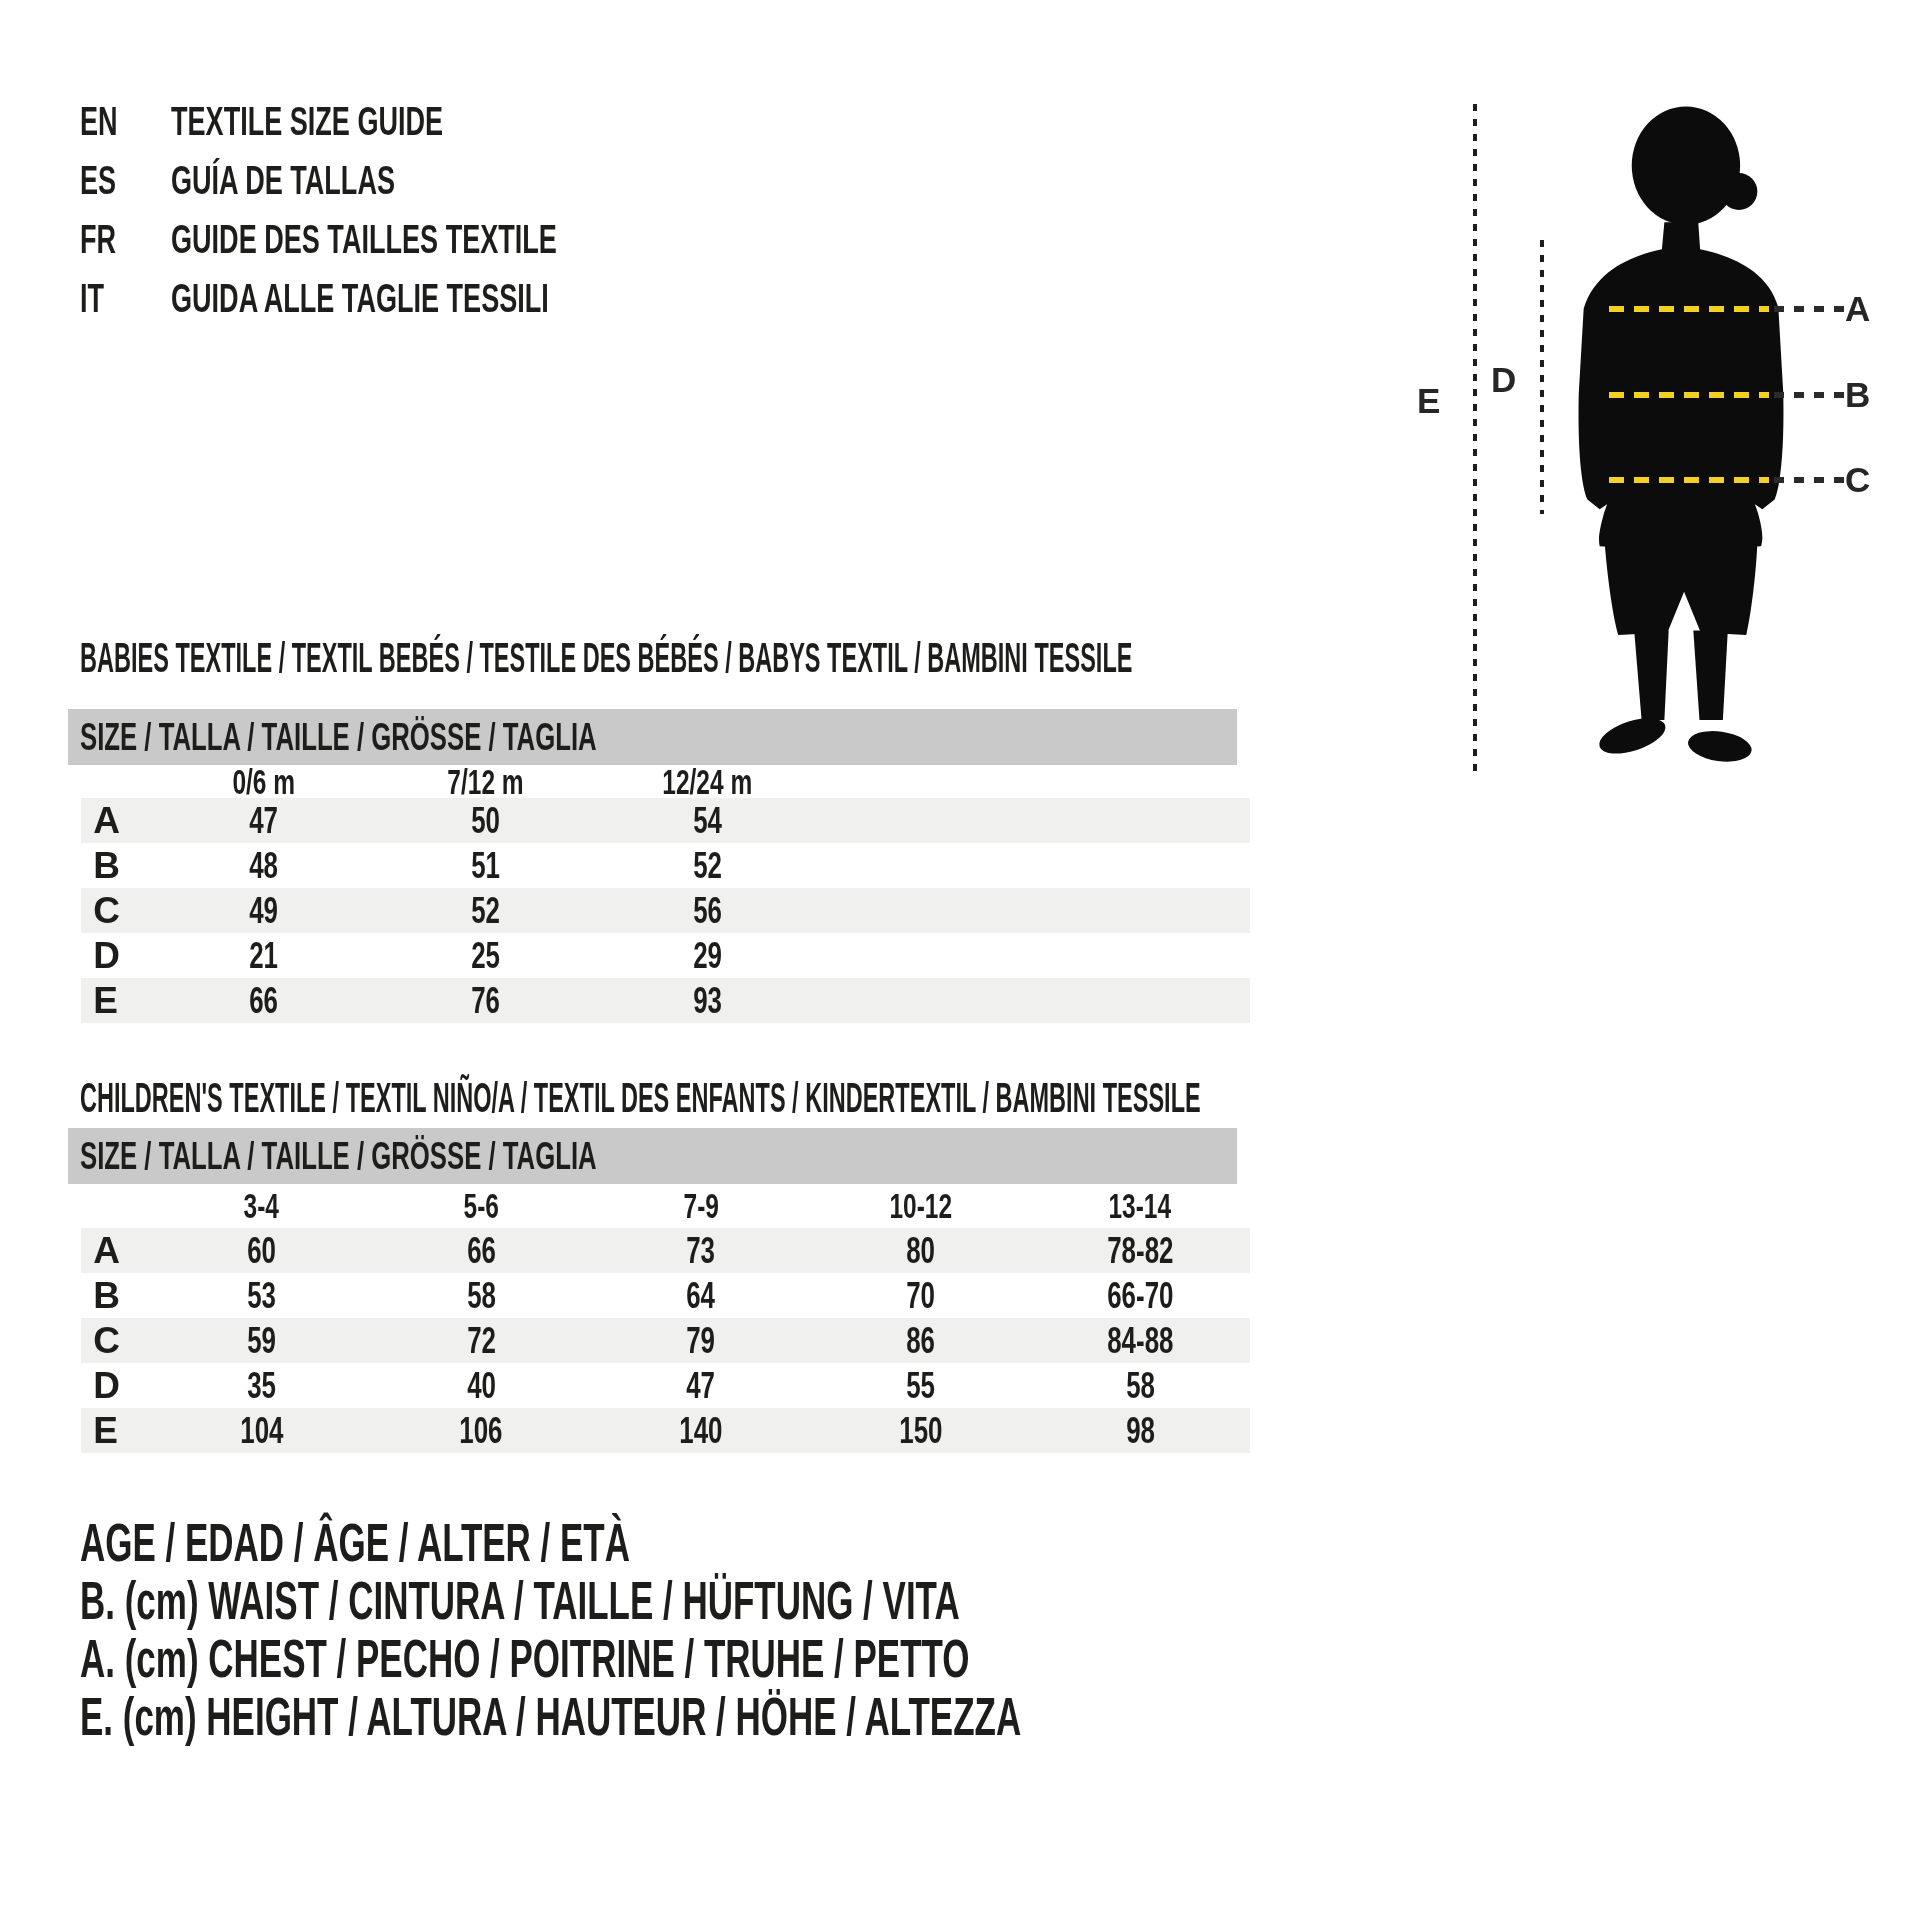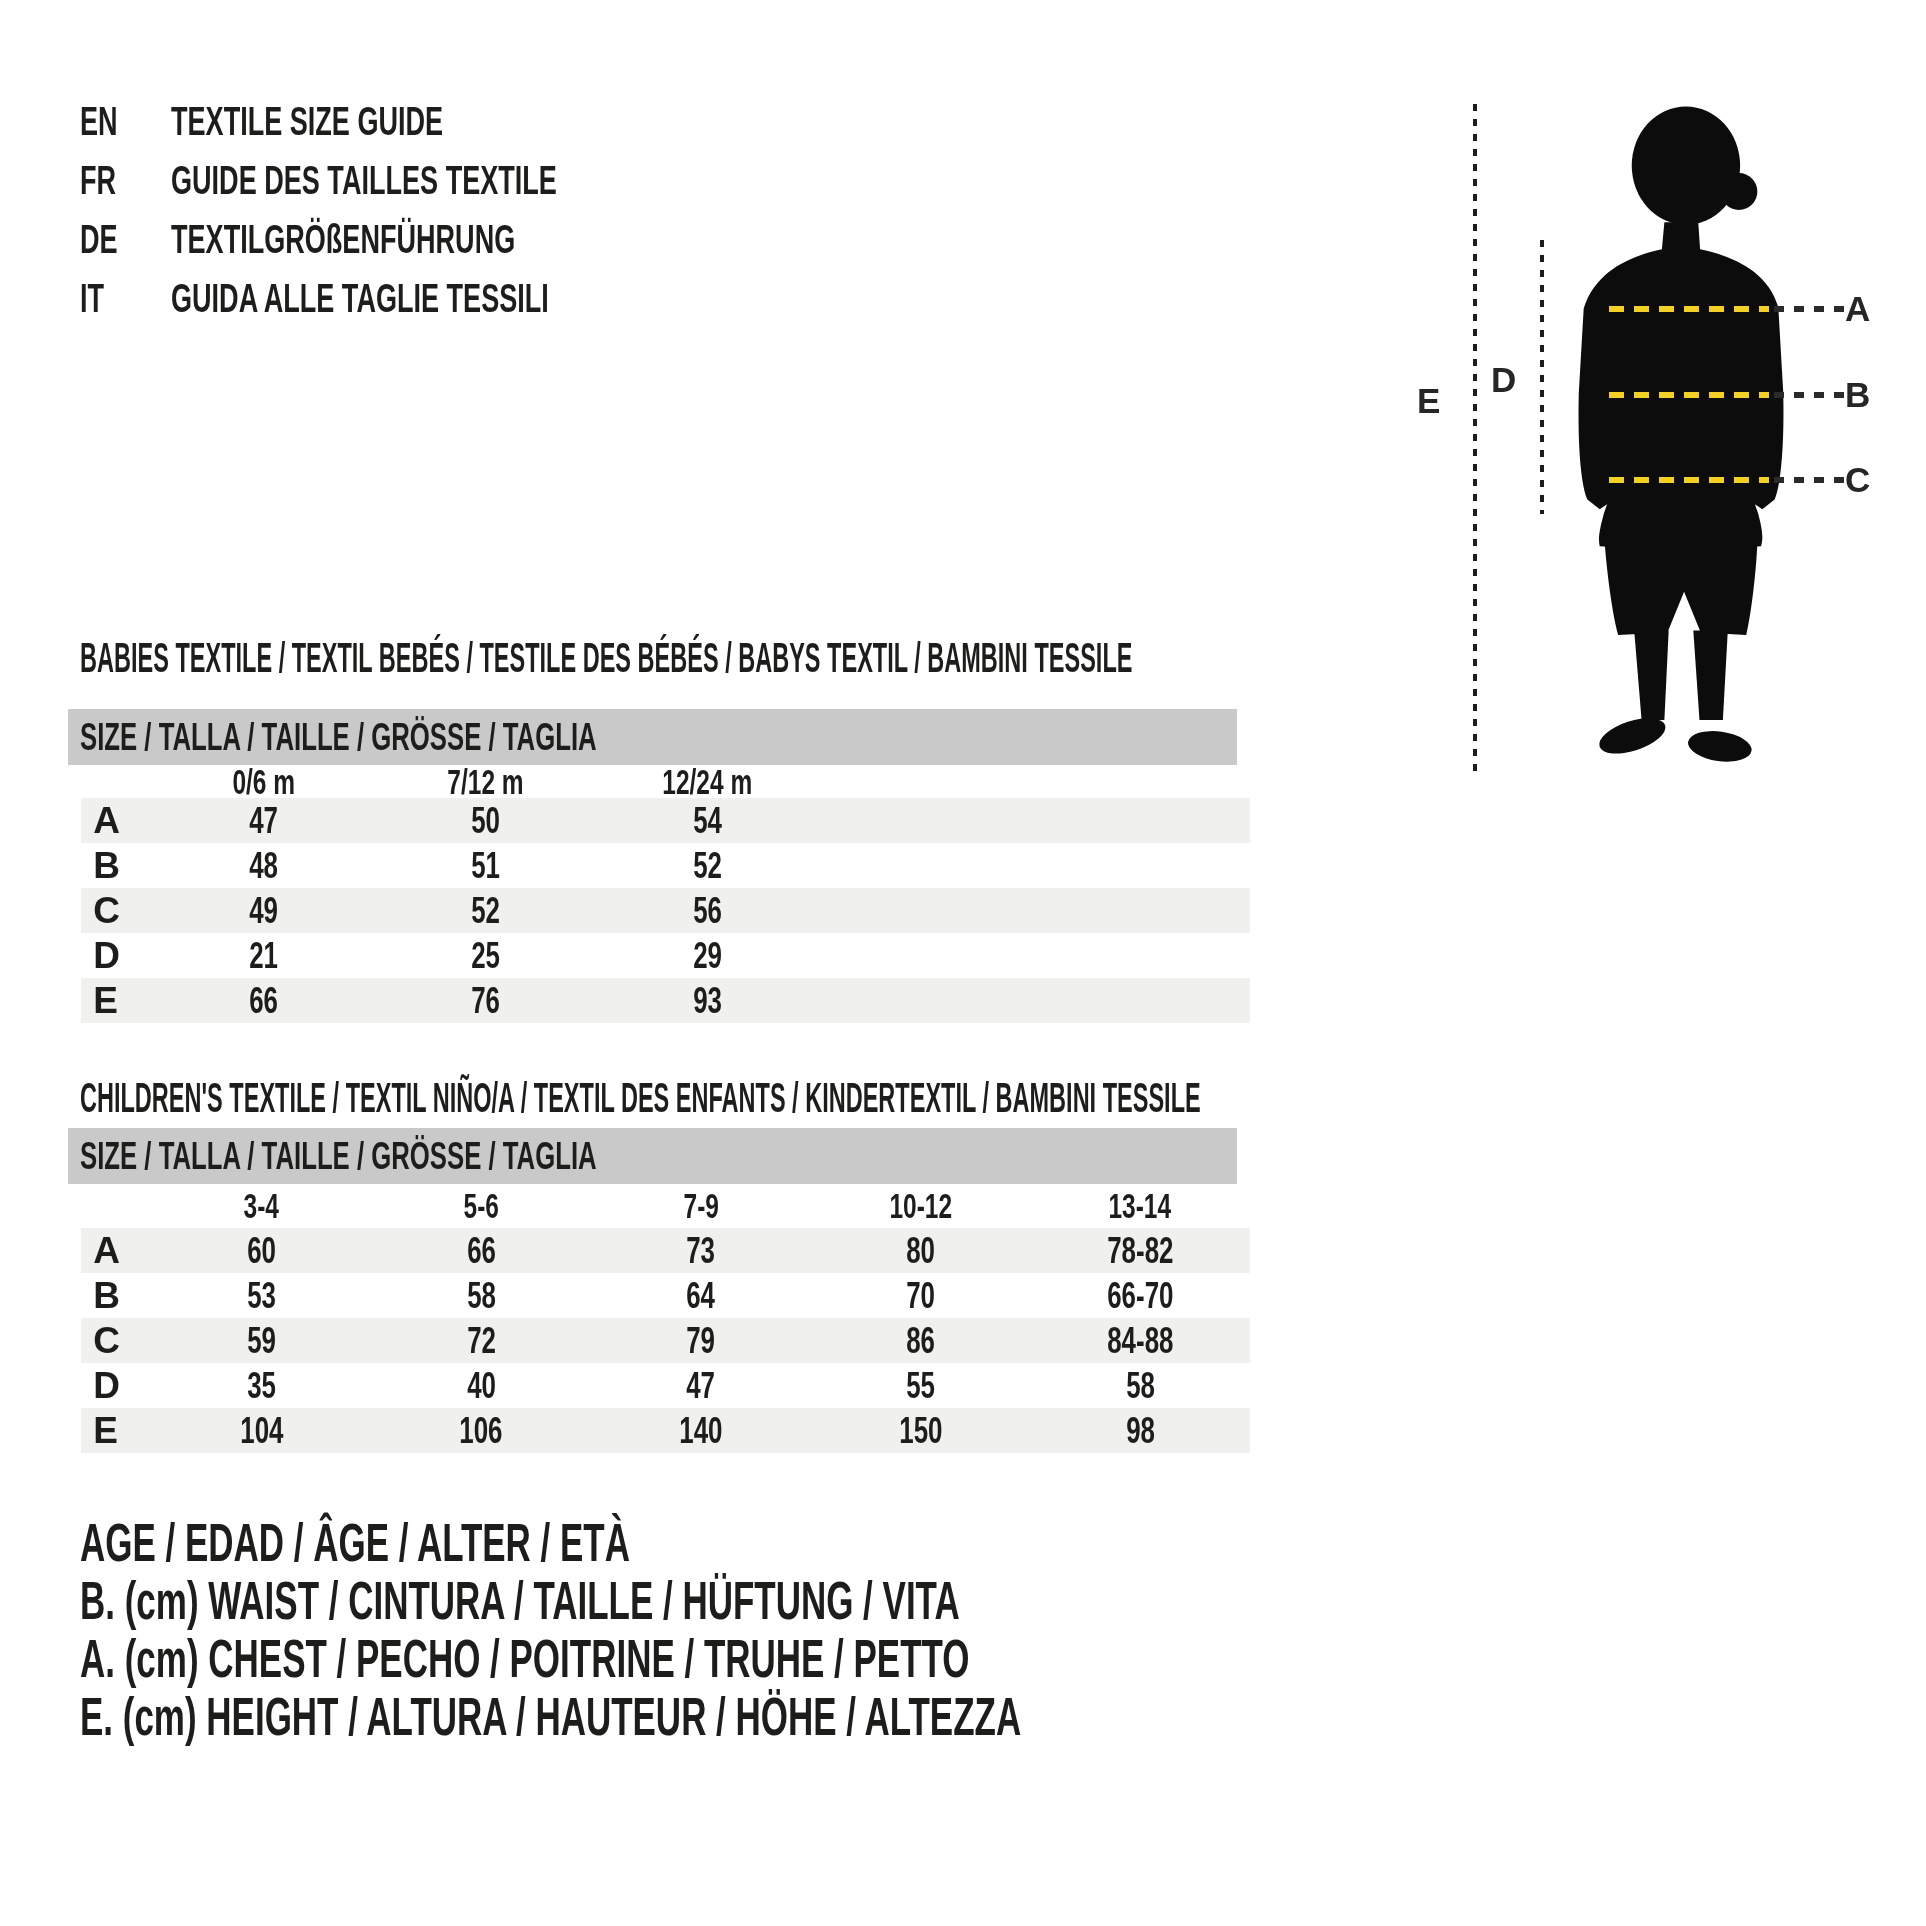--- a/index.html
+++ b/index.html
@@ -69,26 +69,26 @@
 <body>
 
 <div class="page">
 
   <div class="langs">
     <div class="lang-row">
       <span class="lang-code"><span class="cond">EN</span></span>
       <span class="cond">TEXTILE SIZE GUIDE</span>
     </div>
     <div class="lang-row">
+      <span class="lang-code"><span class="cond">ES</span></span>
+      <span class="cond">GUÍA DE TALLAS</span>
+    </div>
+    <div class="lang-row">
       <span class="lang-code"><span class="cond">FR</span></span>
       <span class="cond">GUIDE DES TAILLES TEXTILE</span>
-    </div>
-    <div class="lang-row">
-      <span class="lang-code"><span class="cond">DE</span></span>
-      <span class="cond">TEXTILGRÖßENFÜHRUNG</span>
     </div>
     <div class="lang-row">
       <span class="lang-code"><span class="cond">IT</span></span>
       <span class="cond">GUIDA ALLE TAGLIE TESSILI</span>
     </div>
   </div>
 
   <div class="vdash line-e-v"></div>
   <div class="vdash line-d-v"></div>
   <div class="fig-label lab-e">E</div>

